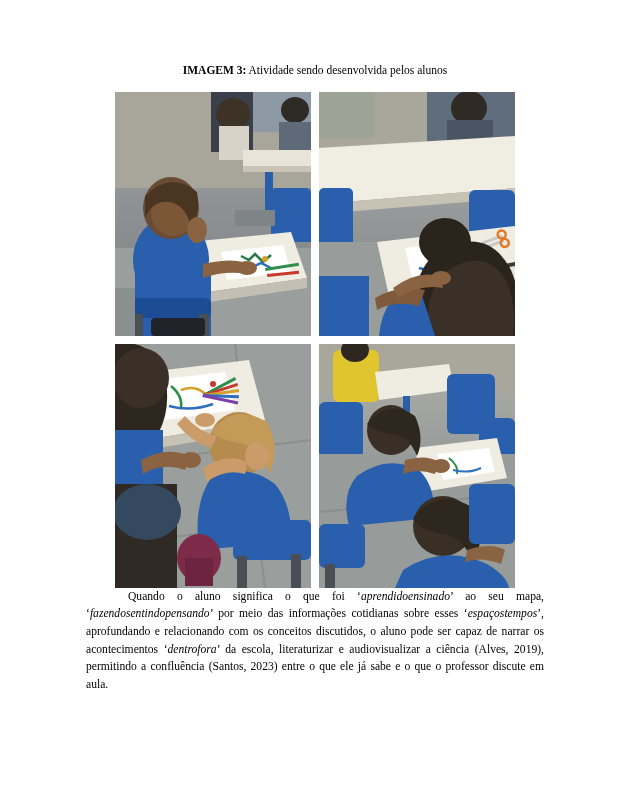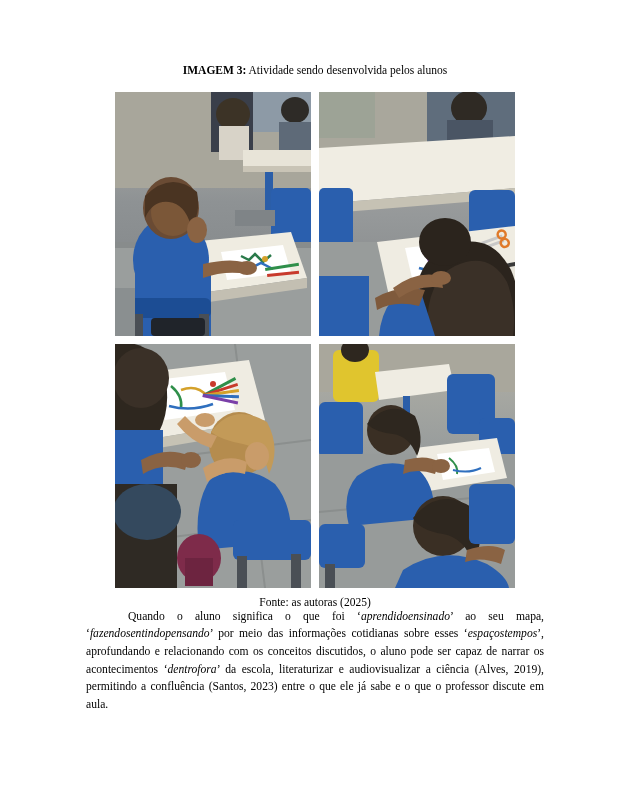--- a/index.html
+++ b/index.html
@@ -300,17 +300,16 @@
         <path d="M148 206 q24 -8 38 0 l-4 14 q-20 -8 -36 -2 z" fill="#8a6343"></path>
         <rect x="150" y="140" width="46" height="60" rx="6" fill="#2a5fae"></rect>
 
         <rect x="0" y="180" width="46" height="44" rx="6" fill="#2a5fae"></rect>
         <rect x="6" y="220" width="10" height="24" fill="#4a4f55"></rect>
       </svg>
     </div>
 
   </div>
 
-  <p class="source-caption">Fonte: as autoras (2025)</p>
 
   <p class="body-text"><span class="indent"></span><span>Quando o aluno significa o que foi ‘</span><span class="it">aprendidoensinado</span><span>’ ao seu mapa, ‘</span><span class="it">fazendosentindopensando</span><span>’ por meio das informações cotidianas sobre esses ‘</span><span class="it">espaçostempos</span><span>’, aprofundando e relacionando com os conceitos discutidos, o aluno pode ser capaz de narrar os acontecimentos ‘</span><span class="it">dentrofora</span><span>’ da escola, literaturizar e audiovisualizar a ciência (Alves, 2019), permitindo a confluência (Santos, 2023) entre o que ele já sabe e o que o professor discute em aula.</span></p>
 
 </div>
 
 </body></html>

